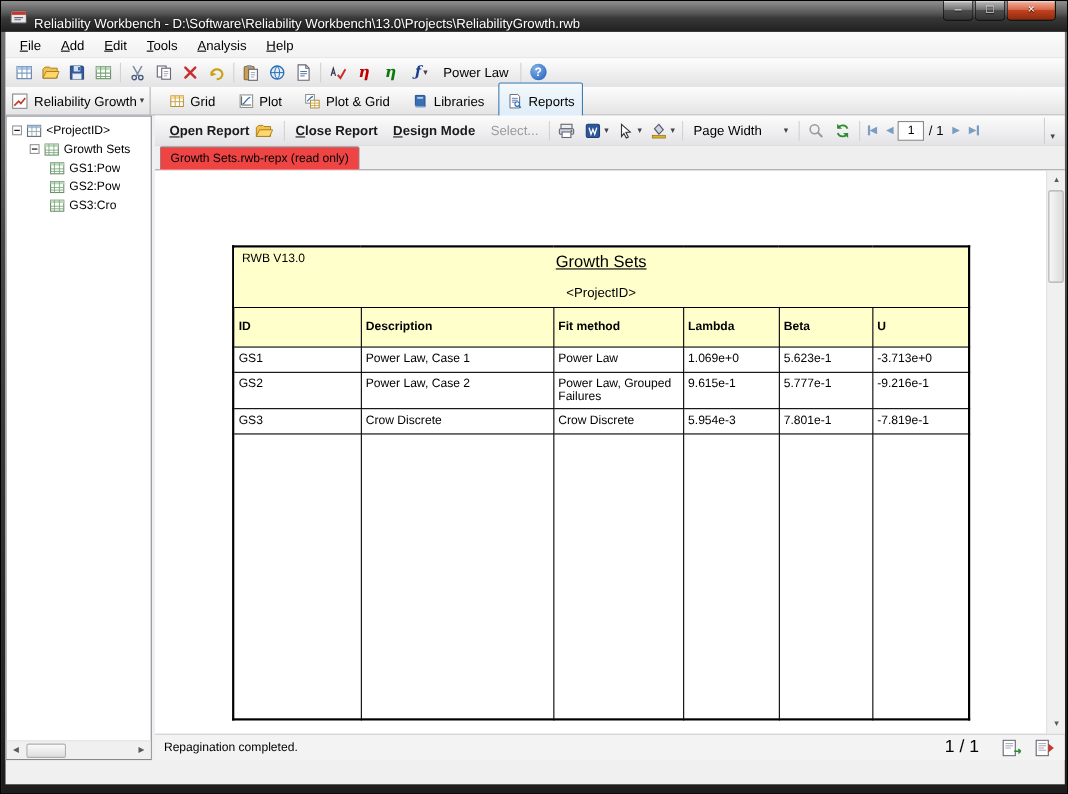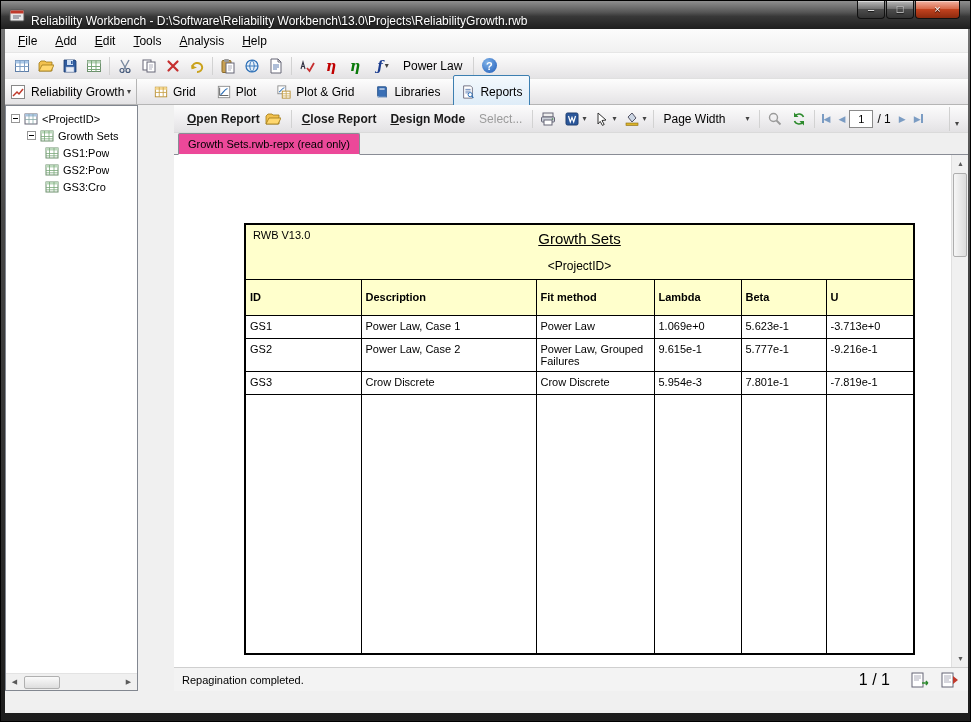--- a/index.html
+++ b/index.html
@@ -68,21 +68,21 @@
   .expander{width:9px;height:9px;border:1px solid #969696;background:#fff;position:relative;flex:none;margin-right:4px;}
   .expander::after{content:"";position:absolute;left:1px;top:3px;width:5px;height:1px;background:#000;}
   .tree-label{margin-left:4px;overflow:hidden;}
   .tree-hscroll{position:absolute;left:0;bottom:0;width:100%;height:17px;background:#f0f0f0;
     border-top:1px solid #e3e3e3;display:flex;align-items:center;}
   .scroll-btn{width:17px;height:17px;display:flex;align-items:center;justify-content:center;
     font-size:7px;color:#5a5a5a;flex:none;cursor:default;}
   .tree-thumb{width:36px;height:13px;background:linear-gradient(#fafafa,#dedede);border:1px solid #b0b0b0;border-radius:2px;margin-left:1px;}
   .flex-fill{flex:1;}
 
-  .content{position:absolute;left:136px;top:0;right:0;height:100%;margin-left:33px;}
+  .content{position:absolute;left:136px;top:0;right:0;height:100%;}
 
   
   .rtoolbar{position:absolute;left:0;top:0;width:100%;height:28px;display:flex;align-items:center;
     background:linear-gradient(#fcfcfc,#efeef0 55%,#e3e2e4);border-bottom:1px solid #dadada;padding:0 6px;}
   .rt-btn{display:flex;align-items:center;gap:5px;padding:2px 7px;border-radius:2px;
     font-weight:bold;color:#1a1a1a;white-space:nowrap;cursor:default;}
   .rt-btn.disabled{color:#9b9b9b;font-weight:normal;}
   .rt-icon-btn{display:flex;align-items:center;padding:2px 4px;border-radius:2px;cursor:default;}
   .combo{display:flex;align-items:center;gap:18px;padding:2px 6px;white-space:nowrap;cursor:default;}
   .page-input{width:24px;height:18px;border:1px solid #8a8a8a;font-size:11px;text-align:center;
@@ -90,21 +90,21 @@
   .nav-glyph{color:#7b9cc3;font-size:9px;display:inline-flex;align-items:center;padding:0 4px;cursor:default;}
   .vbar{display:inline-block;width:2px;height:9px;background:#7b9cc3;}
   .page-count{margin:0 4px;white-space:nowrap;}
   .overflow-btn{margin-left:auto;width:13px;height:24px;display:flex;align-items:flex-end;justify-content:center;
     padding-bottom:3px;border-left:1px solid #d0d0d0;cursor:default;}
 
   
   .tab-row{position:absolute;left:0;top:28px;width:100%;height:22px;background:#efefef;
     border-bottom:1px solid #898c95;}
   .tab{position:absolute;left:4px;bottom:-1px;height:22px;padding:0 9px;display:flex;align-items:center;
-    font-size:11px;background:#ec4899;border:1px solid #898c95;border-bottom:1px solid #fcfcfa;
+    font-size:11px;background:#ef4444;border:1px solid #898c95;border-bottom:1px solid #fcfcfa;
     border-radius:2px 2px 0 0;white-space:nowrap;cursor:default;}
 
   
   .viewport{position:absolute;left:0;top:50px;right:0;bottom:24px;background:#fff;overflow:hidden;}
   .report-table{border-collapse:collapse;table-layout:fixed;width:669px;margin:68px 0 0 70px;
     font-size:11px;border:2px solid #000;}
   .report-table th,.report-table td{border:1px solid #000;padding:3px 4px;overflow:hidden;}
   .band-cell{background:#ffffcc;height:55px;position:relative;padding:0 !important;}
   .band-version{position:absolute;left:7px;top:4px;font-size:11px;}
   .band-title{position:absolute;left:0;right:0;top:5px;text-align:center;font-size:15px;text-decoration:underline;}

